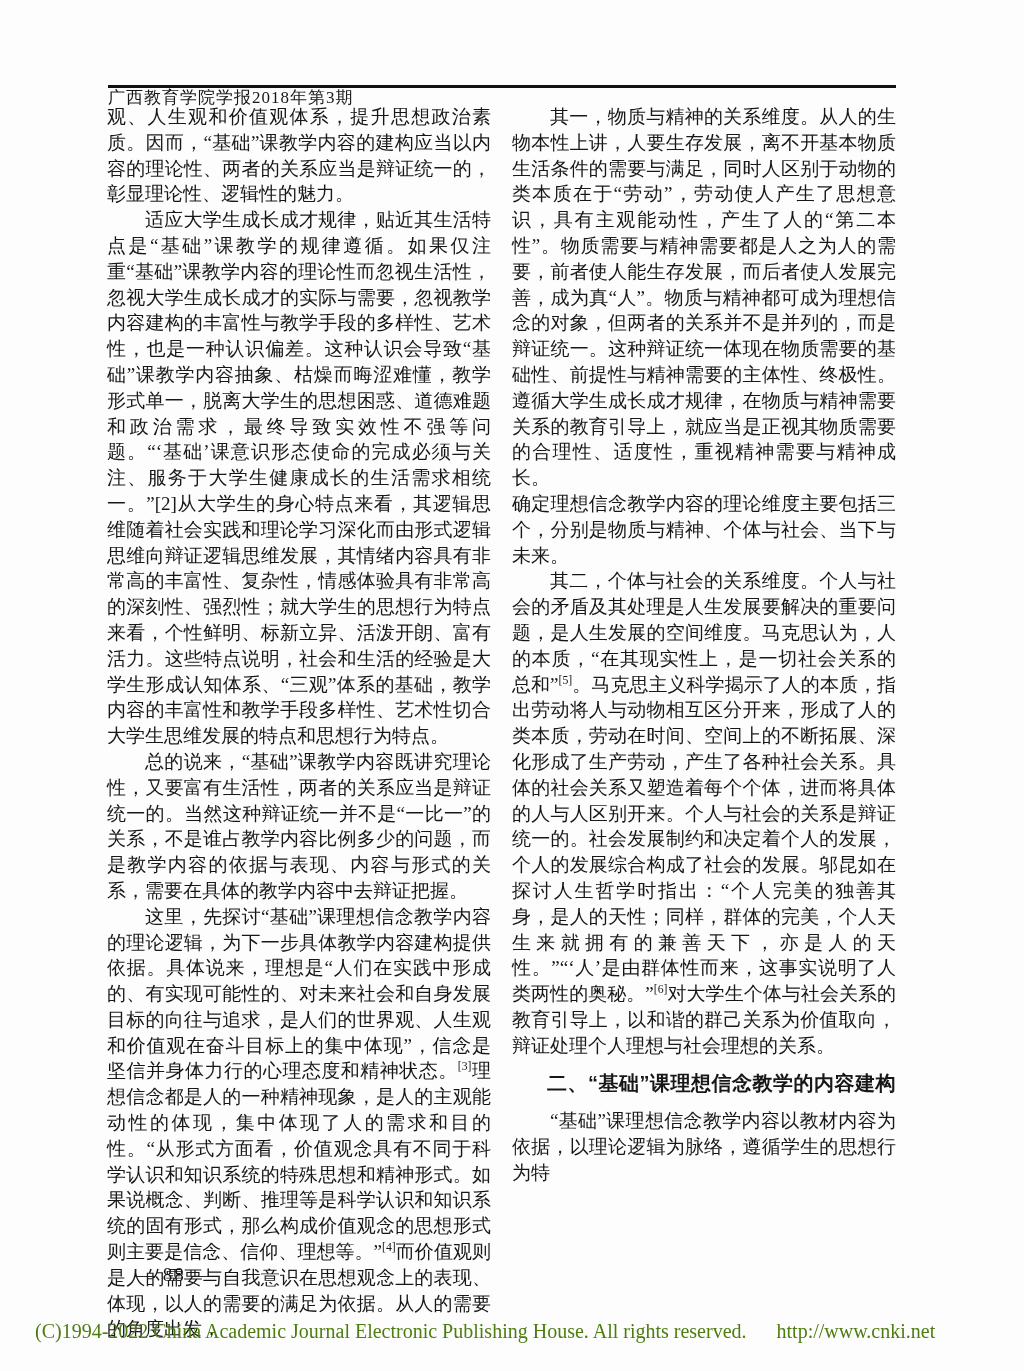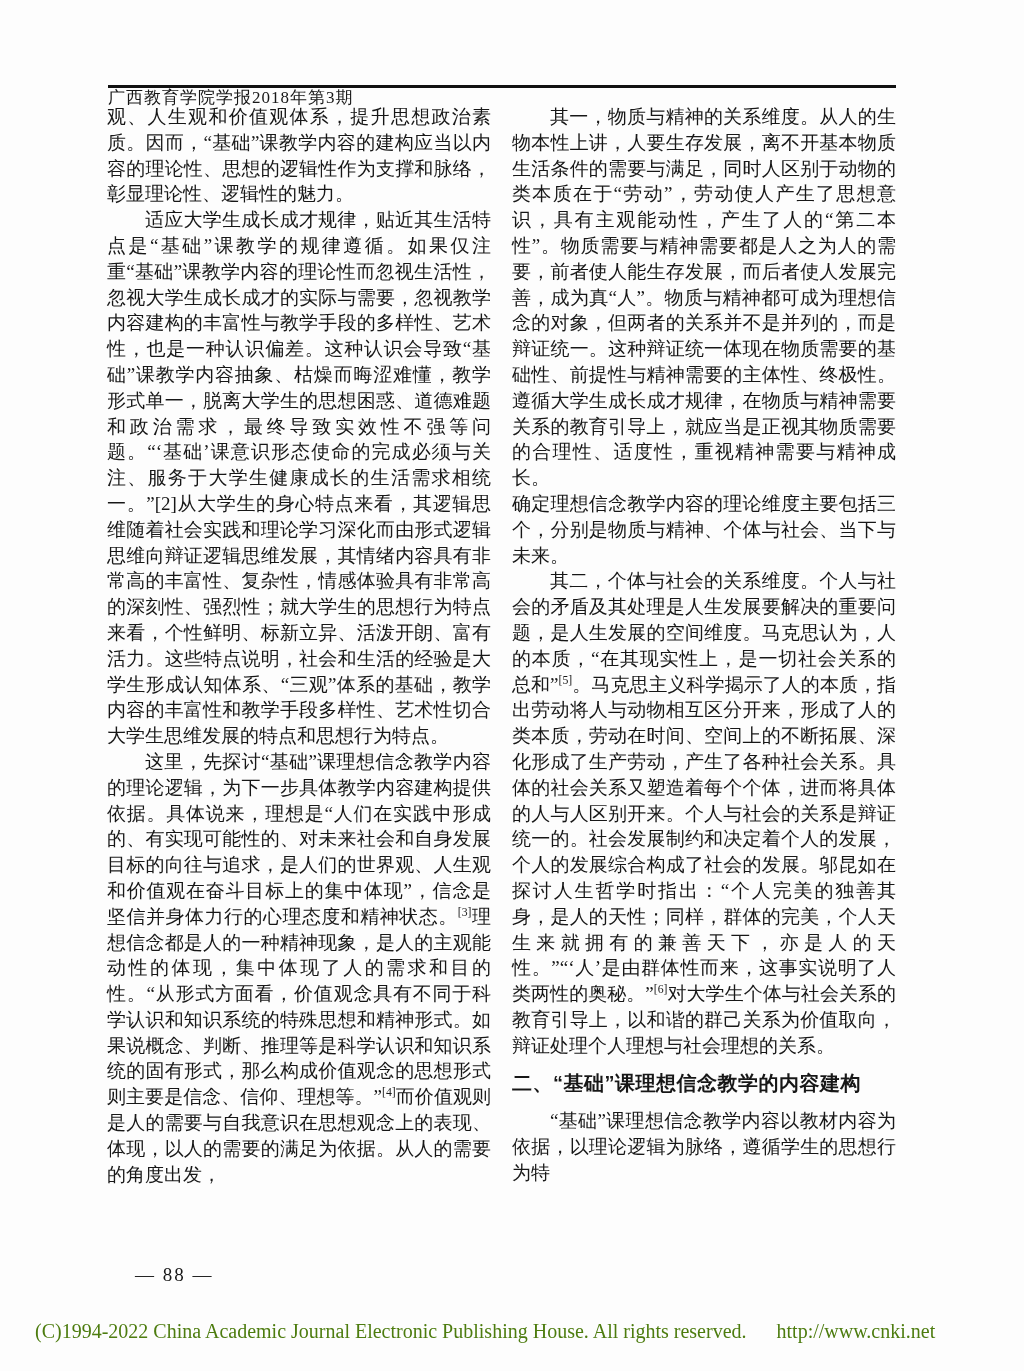--- a/index.html
+++ b/index.html
@@ -48,21 +48,21 @@
   .body-p.indent { text-indent: 2em; }
   .body-p sup {
     font-size: 0.62em;
     line-height: 0;
     vertical-align: super;
   }
   .section-heading {
     font-family: "Liberation Sans", "DejaVu Sans", sans-serif;
     font-weight: bold;
     font-size: 20px;
-    text-align: left;
+    text-align: right;
     margin: 13px 0 11px 0;
     letter-spacing: 0.5px;
     text-indent: 0;
   }
   .page-number {
     position: absolute;
     left: 135px;
     top: 1264px;
     font-size: 19px;
     letter-spacing: 2px;
@@ -83,22 +83,23 @@
 <body>
 
 <div class="page">
 
   <div class="journal-header">广西教育学院学报2018年第3期</div>
 
   <div class="header-rule"></div>
 
   <div class="columns">
     <div class="column">
-        <p class="body-p">观、人生观和价值观体系，提升思想政治素质。因而，“基础”课教学内容的建构应当以内容的理论性、思想的逻辑性作为支撑和脉络，彰显理论性、逻辑性的魅力。</p>
+        <p class="body-p">观、人生观和价值观体系，提升思想政治素质。因而，“基础”课教学内容的建构应当以内容的理论性、两者的关系应当是辩证统一的，彰显理论性、逻辑性的魅力。</p>
         <p class="body-p indent">适应大学生成长成才规律，贴近其生活特点是“基础”课教学的规律遵循。如果仅注重“基础”课教学内容的理论性而忽视生活性，忽视大学生成长成才的实际与需要，忽视教学内容建构的丰富性与教学手段的多样性、艺术性，也是一种认识偏差。这种认识会导致“基础”课教学内容抽象、枯燥而晦涩难懂，教学形式单一，脱离大学生的思想困惑、道德难题和政治需求，最终导致实效性不强等问题。“‘基础’课意识形态使命的完成必须与关注、服务于大学生健康成长的生活需求相统一。”[2]从大学生的身心特点来看，其逻辑思维随着社会实践和理论学习深化而由形式逻辑思维向辩证逻辑思维发展，其情绪内容具有非常高的丰富性、复杂性，情感体验具有非常高的深刻性、强烈性；就大学生的思想行为特点来看，个性鲜明、标新立异、活泼开朗、富有活力。这些特点说明，社会和生活的经验是大学生形成认知体系、“三观”体系的基础，教学内容的丰富性和教学手段多样性、艺术性切合大学生思维发展的特点和思想行为特点。</p>
+        <p class="body-p indent">总的说来，“基础”课教学内容既讲究理论性，又要富有生活性，两者的关系应当是辩证统一的。当然这种辩证统一并不是“一比一”的关系，不是谁占教学内容比例多少的问题，而是教学内容的依据与表现、内容与形式的关系，需要在具体的教学内容中去辩证把握。</p>
         <p class="body-p indent">这里，先探讨“基础”课理想信念教学内容的理论逻辑，为下一步具体教学内容建构提供依据。具体说来，理想是“人们在实践中形成的、有实现可能性的、对未来社会和自身发展目标的向往与追求，是人们的世界观、人生观和价值观在奋斗目标上的集中体现”，信念是坚信并身体力行的心理态度和精神状态。<sup>[3]</sup>理想信念都是人的一种精神现象，是人的主观能动性的体现，集中体现了人的需求和目的性。“从形式方面看，价值观念具有不同于科学认识和知识系统的特殊思想和精神形式。如果说概念、判断、推理等是科学认识和知识系统的固有形式，那么构成价值观念的思想形式则主要是信念、信仰、理想等。”<sup>[4]</sup>而价值观则是人的需要与自我意识在思想观念上的表现、体现，以人的需要的满足为依据。从人的需要的角度出发，</p>
       </div>
     <div class="column">
         <p class="body-p indent">其一，物质与精神的关系维度。从人的生物本性上讲，人要生存发展，离不开基本物质生活条件的需要与满足，同时人区别于动物的类本质在于“劳动”，劳动使人产生了思想意识，具有主观能动性，产生了人的“第二本性”。物质需要与精神需要都是人之为人的需要，前者使人能生存发展，而后者使人发展完善，成为真“人”。物质与精神都可成为理想信念的对象，但两者的关系并不是并列的，而是辩证统一。这种辩证统一体现在物质需要的基础性、前提性与精神需要的主体性、终极性。遵循大学生成长成才规律，在物质与精神需要关系的教育引导上，就应当是正视其物质需要的合理性、适度性，重视精神需要与精神成长。</p>
         <p class="body-p">确定理想信念教学内容的理论维度主要包括三个，分别是物质与精神、个体与社会、当下与未来。</p>
         <p class="body-p indent">其二，个体与社会的关系维度。个人与社会的矛盾及其处理是人生发展要解决的重要问题，是人生发展的空间维度。马克思认为，人的本质，“在其现实性上，是一切社会关系的总和”<sup>[5]</sup>。马克思主义科学揭示了人的本质，指出劳动将人与动物相互区分开来，形成了人的类本质，劳动在时间、空间上的不断拓展、深化形成了生产劳动，产生了各种社会关系。具体的社会关系又塑造着每个个体，进而将具体的人与人区别开来。个人与社会的关系是辩证统一的。社会发展制约和决定着个人的发展，个人的发展综合构成了社会的发展。邬昆如在探讨人生哲学时指出：“个人完美的独善其身，是人的天性；同样，群体的完美，个人天生来就拥有的兼善天下，亦是人的天性。”“‘人’是由群体性而来，这事实说明了人类两性的奥秘。”<sup>[6]</sup>对大学生个体与社会关系的教育引导上，以和谐的群己关系为价值取向，辩证处理个人理想与社会理想的关系。</p>
         <h2 class="section-heading">二、“基础”课理想信念教学的内容建构</h2>
         <p class="body-p indent">“基础”课理想信念教学内容以教材内容为依据，以理论逻辑为脉络，遵循学生的思想行为特</p>
       </div>
   </div>

